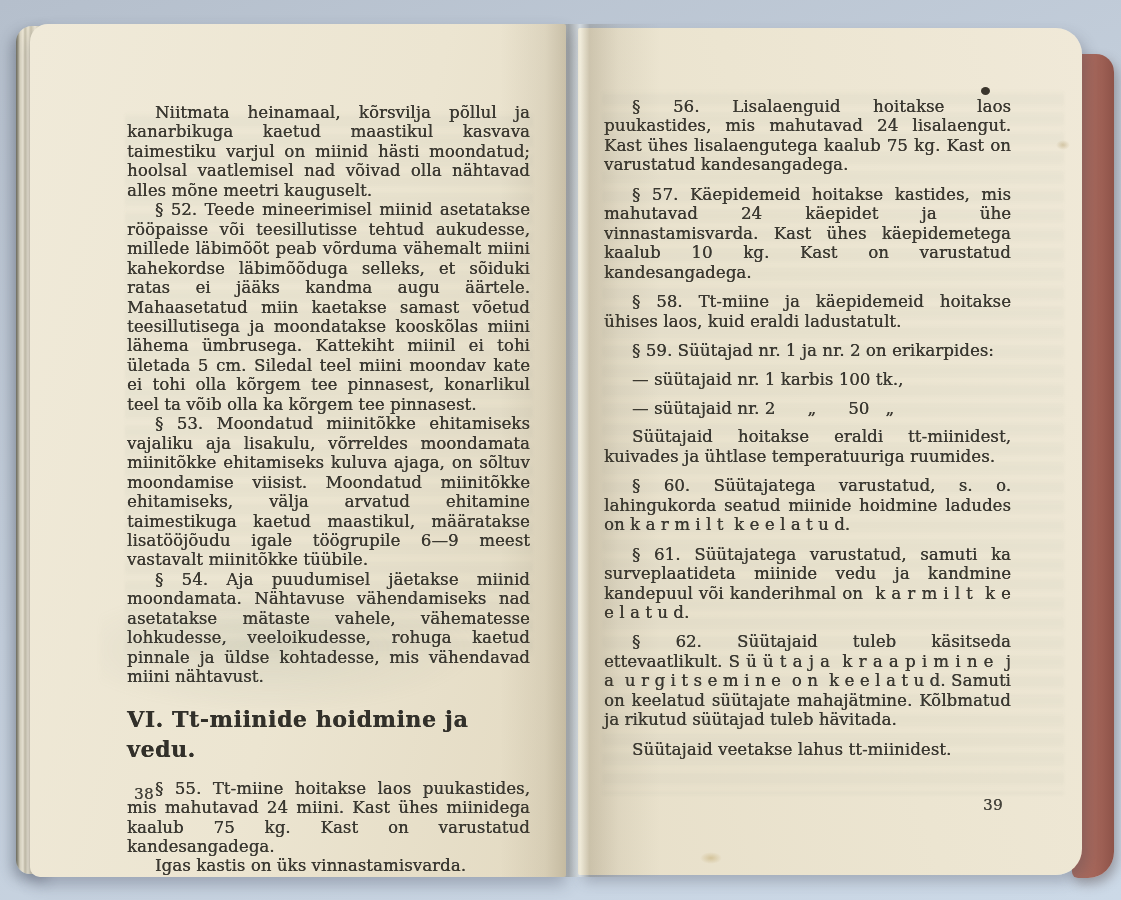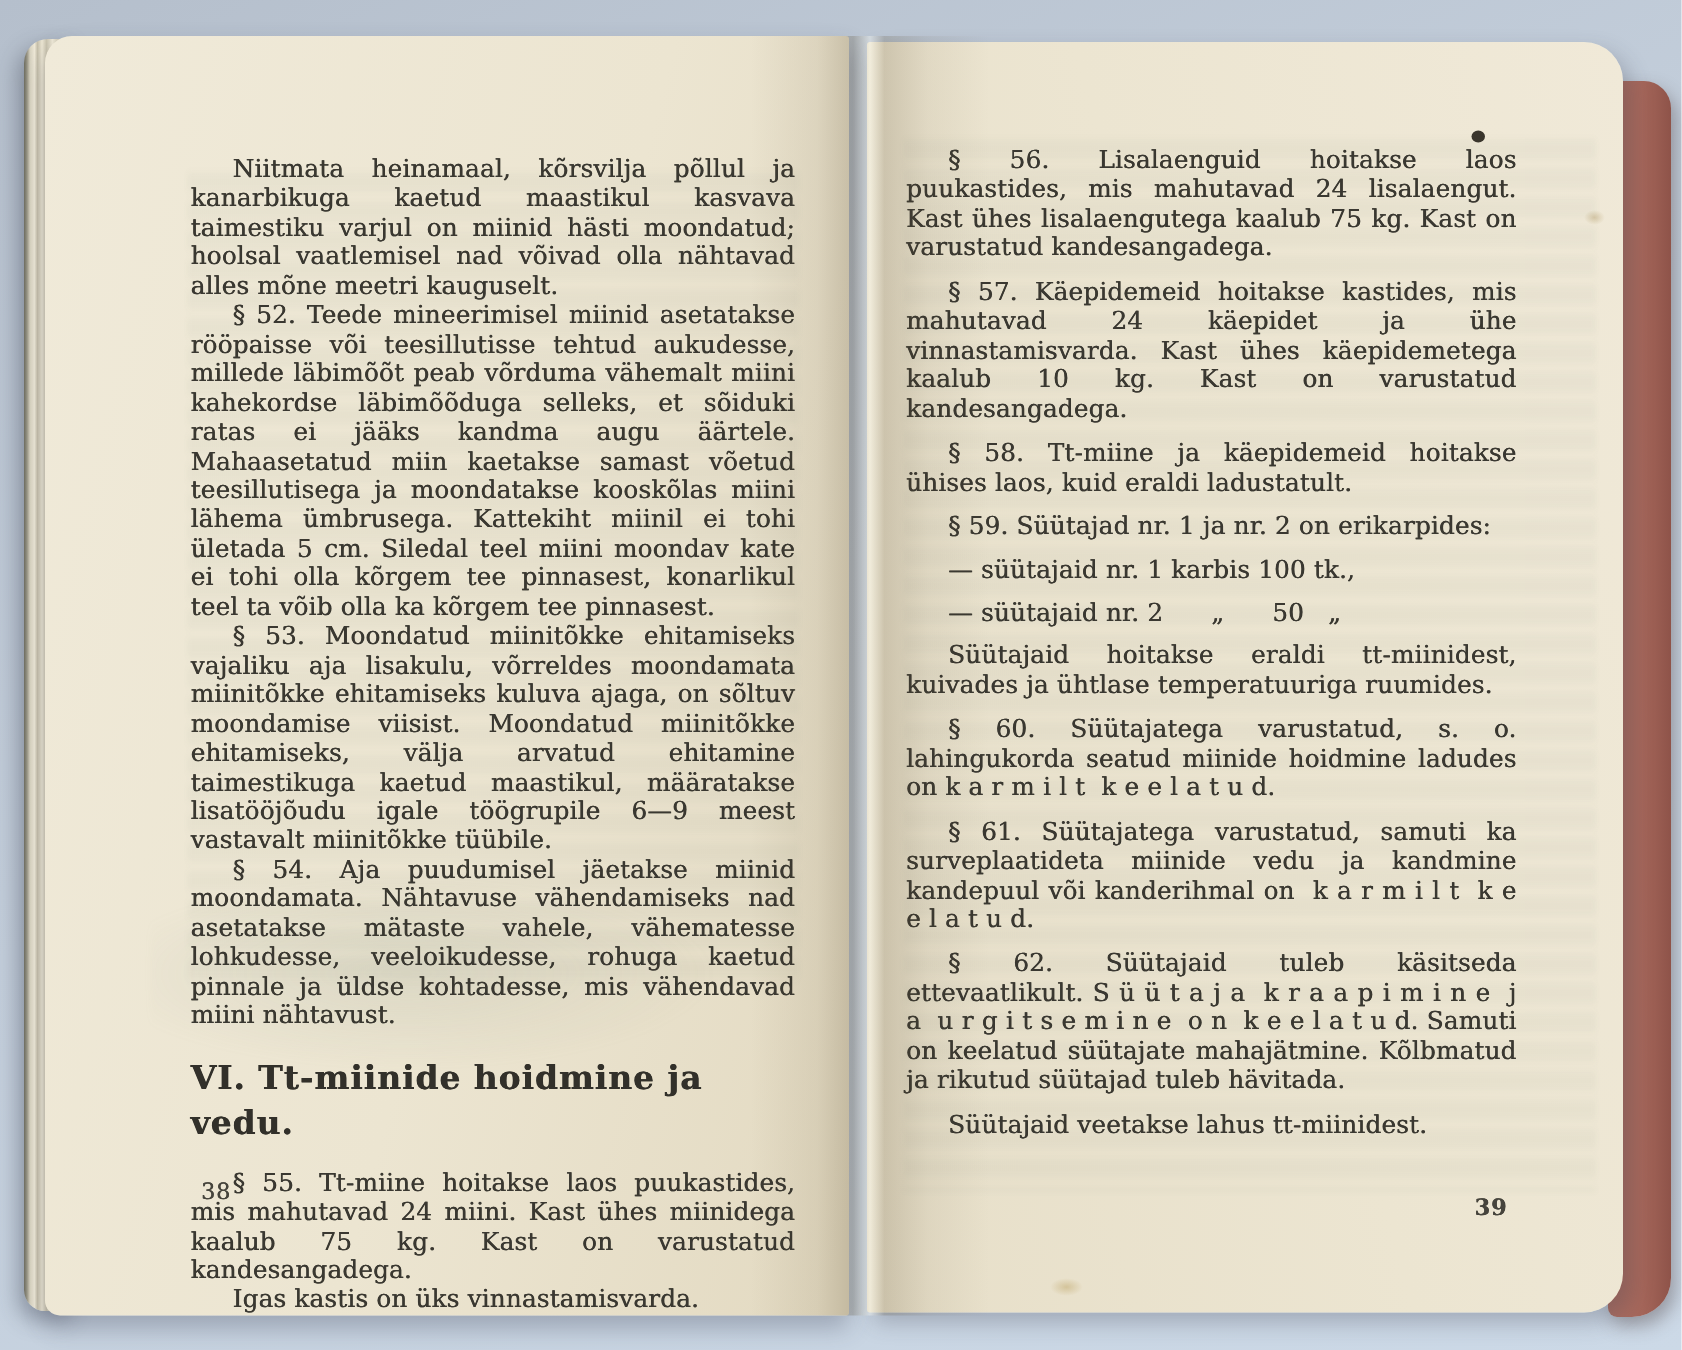--- a/index.html
+++ b/index.html
@@ -101,21 +101,21 @@
     letter-spacing:.6px;text-align:left;text-indent:0 !important;
     margin:17px 0 15px !important;
     color:#32302a;
   }
 
   .pageno{
     position:absolute;font-size:15px;color:#46443c;
     letter-spacing:.5px;text-shadow:.2px 0 0 currentColor;
   }
   .pn-left{left:104px;top:761px;}
-  .pn-right{left:405px;top:768px;font-weight:bold;}
+  .pn-right{left:405px;top:768px;}
 </style>
 </head>
 <body>
 
 <div class="scene">
 
   <div class="cover"></div>
   <div class="edge-stack"></div>
 
   <div class="page page-left">

